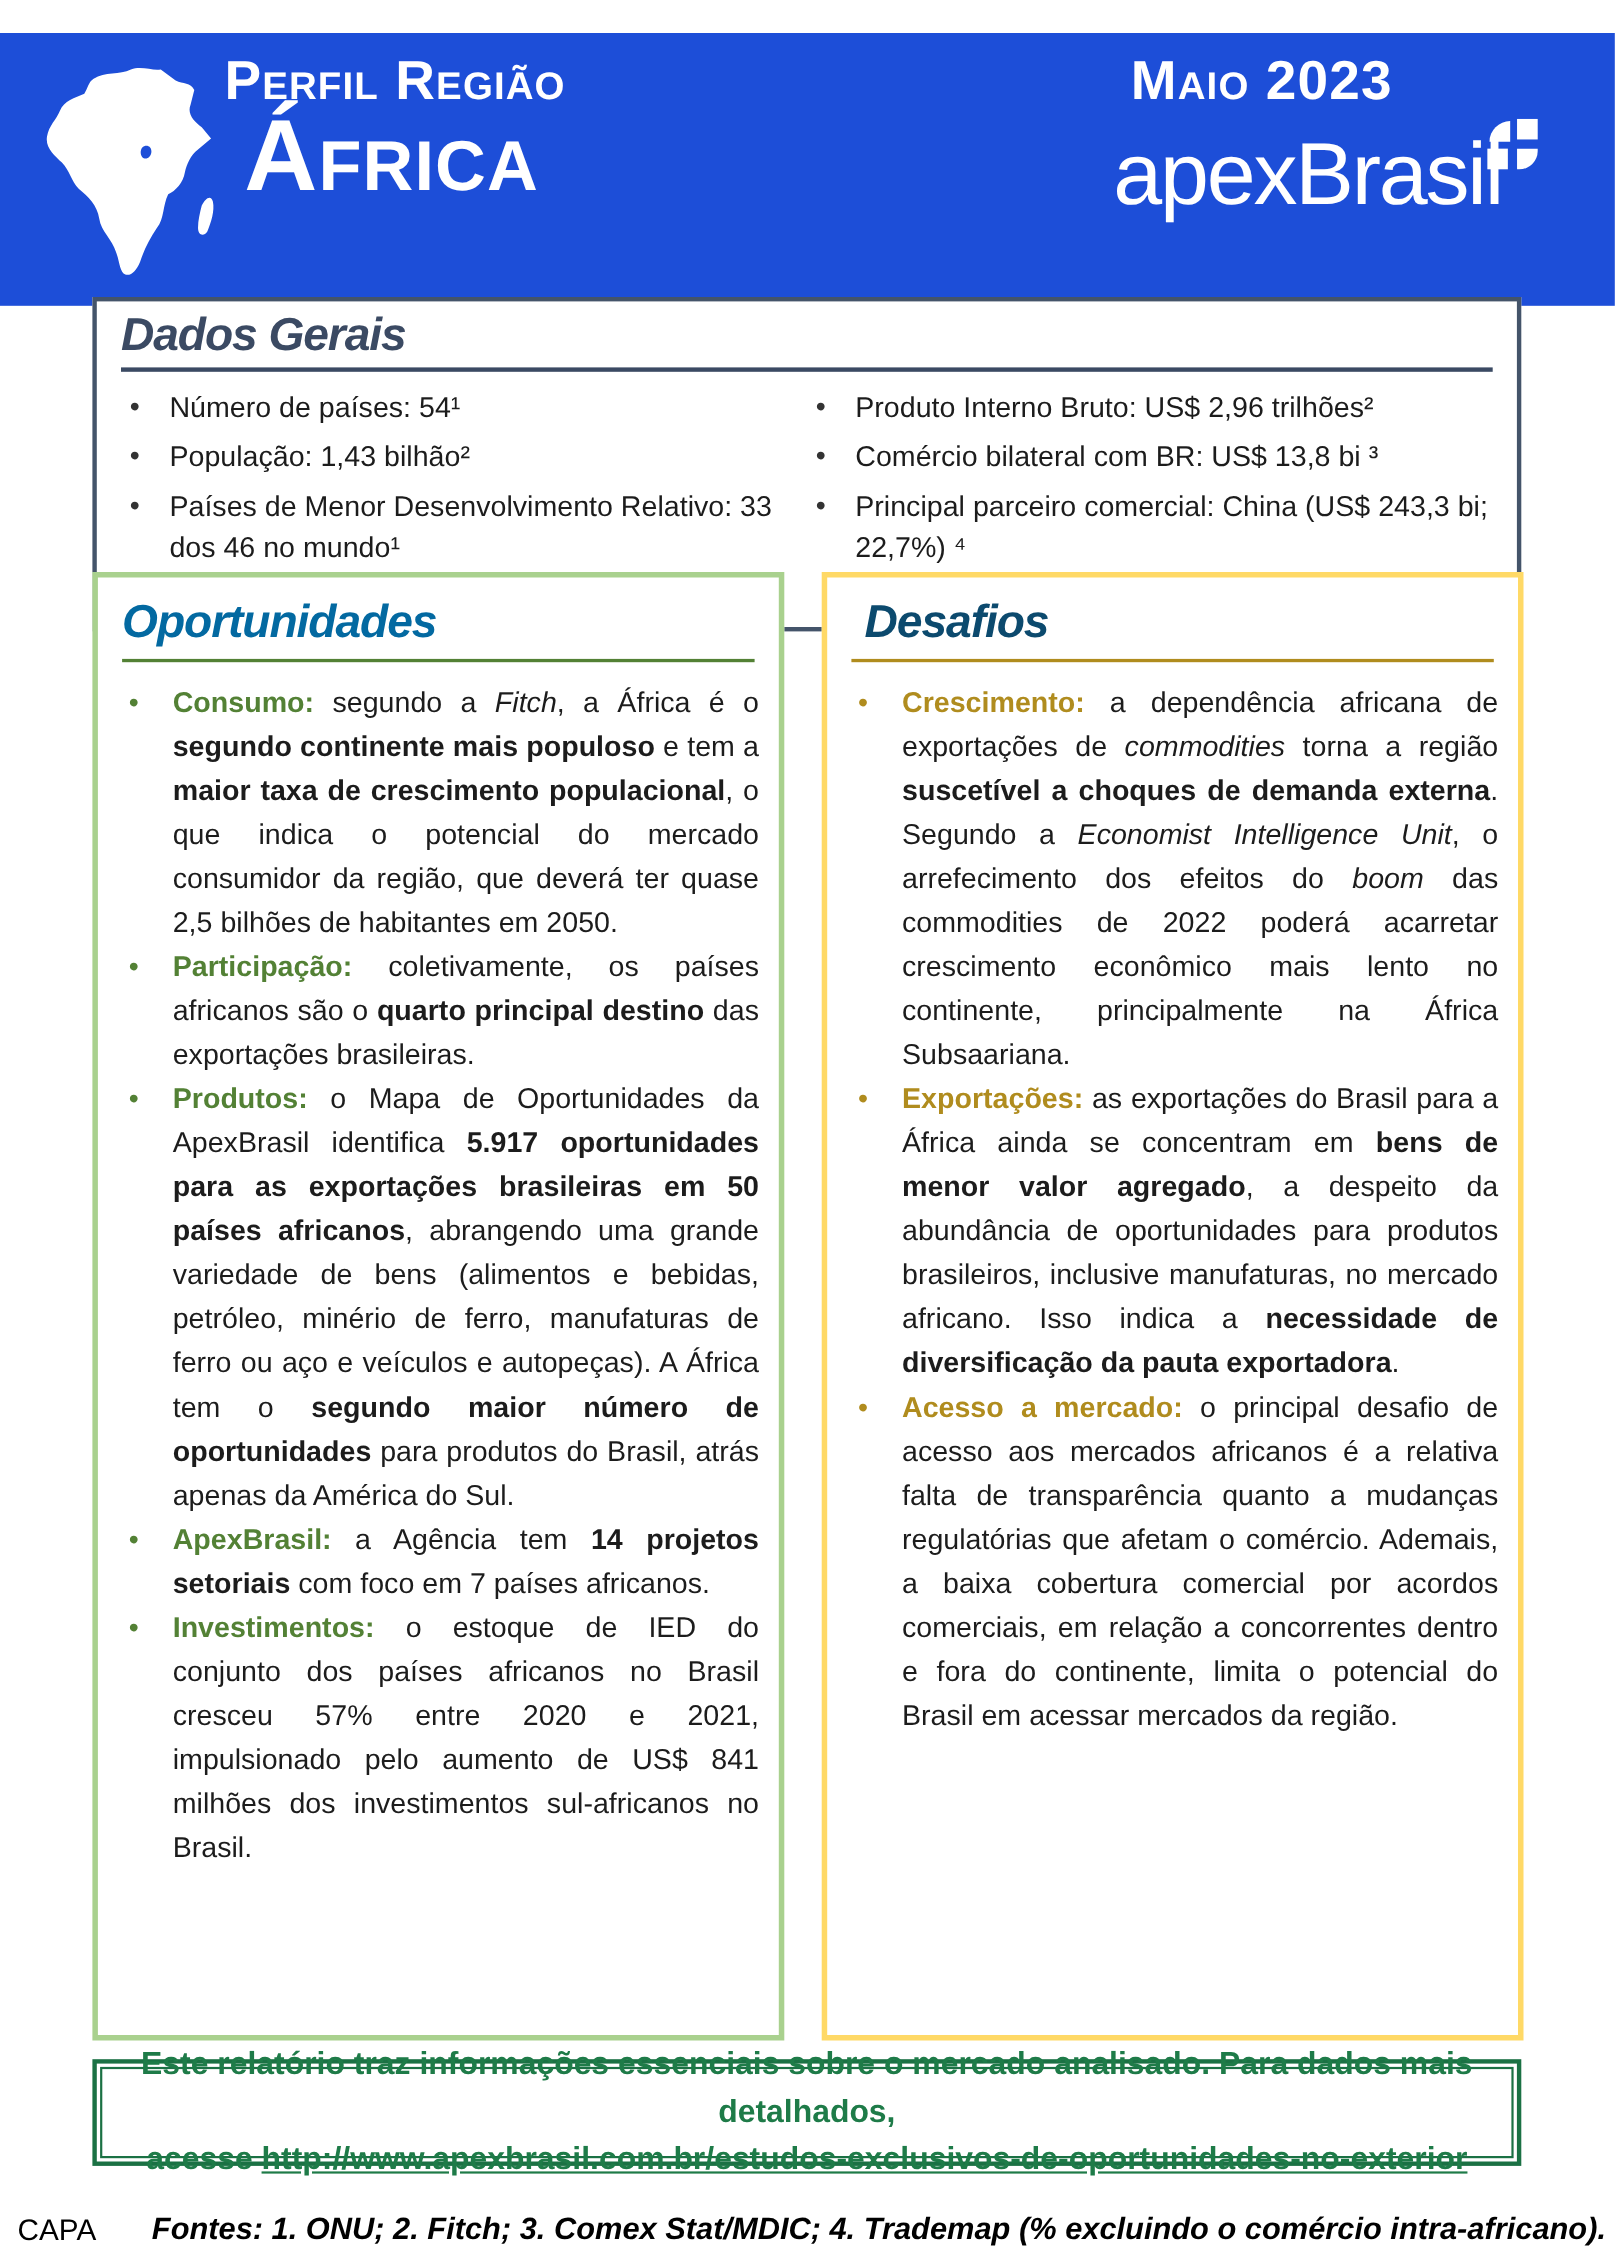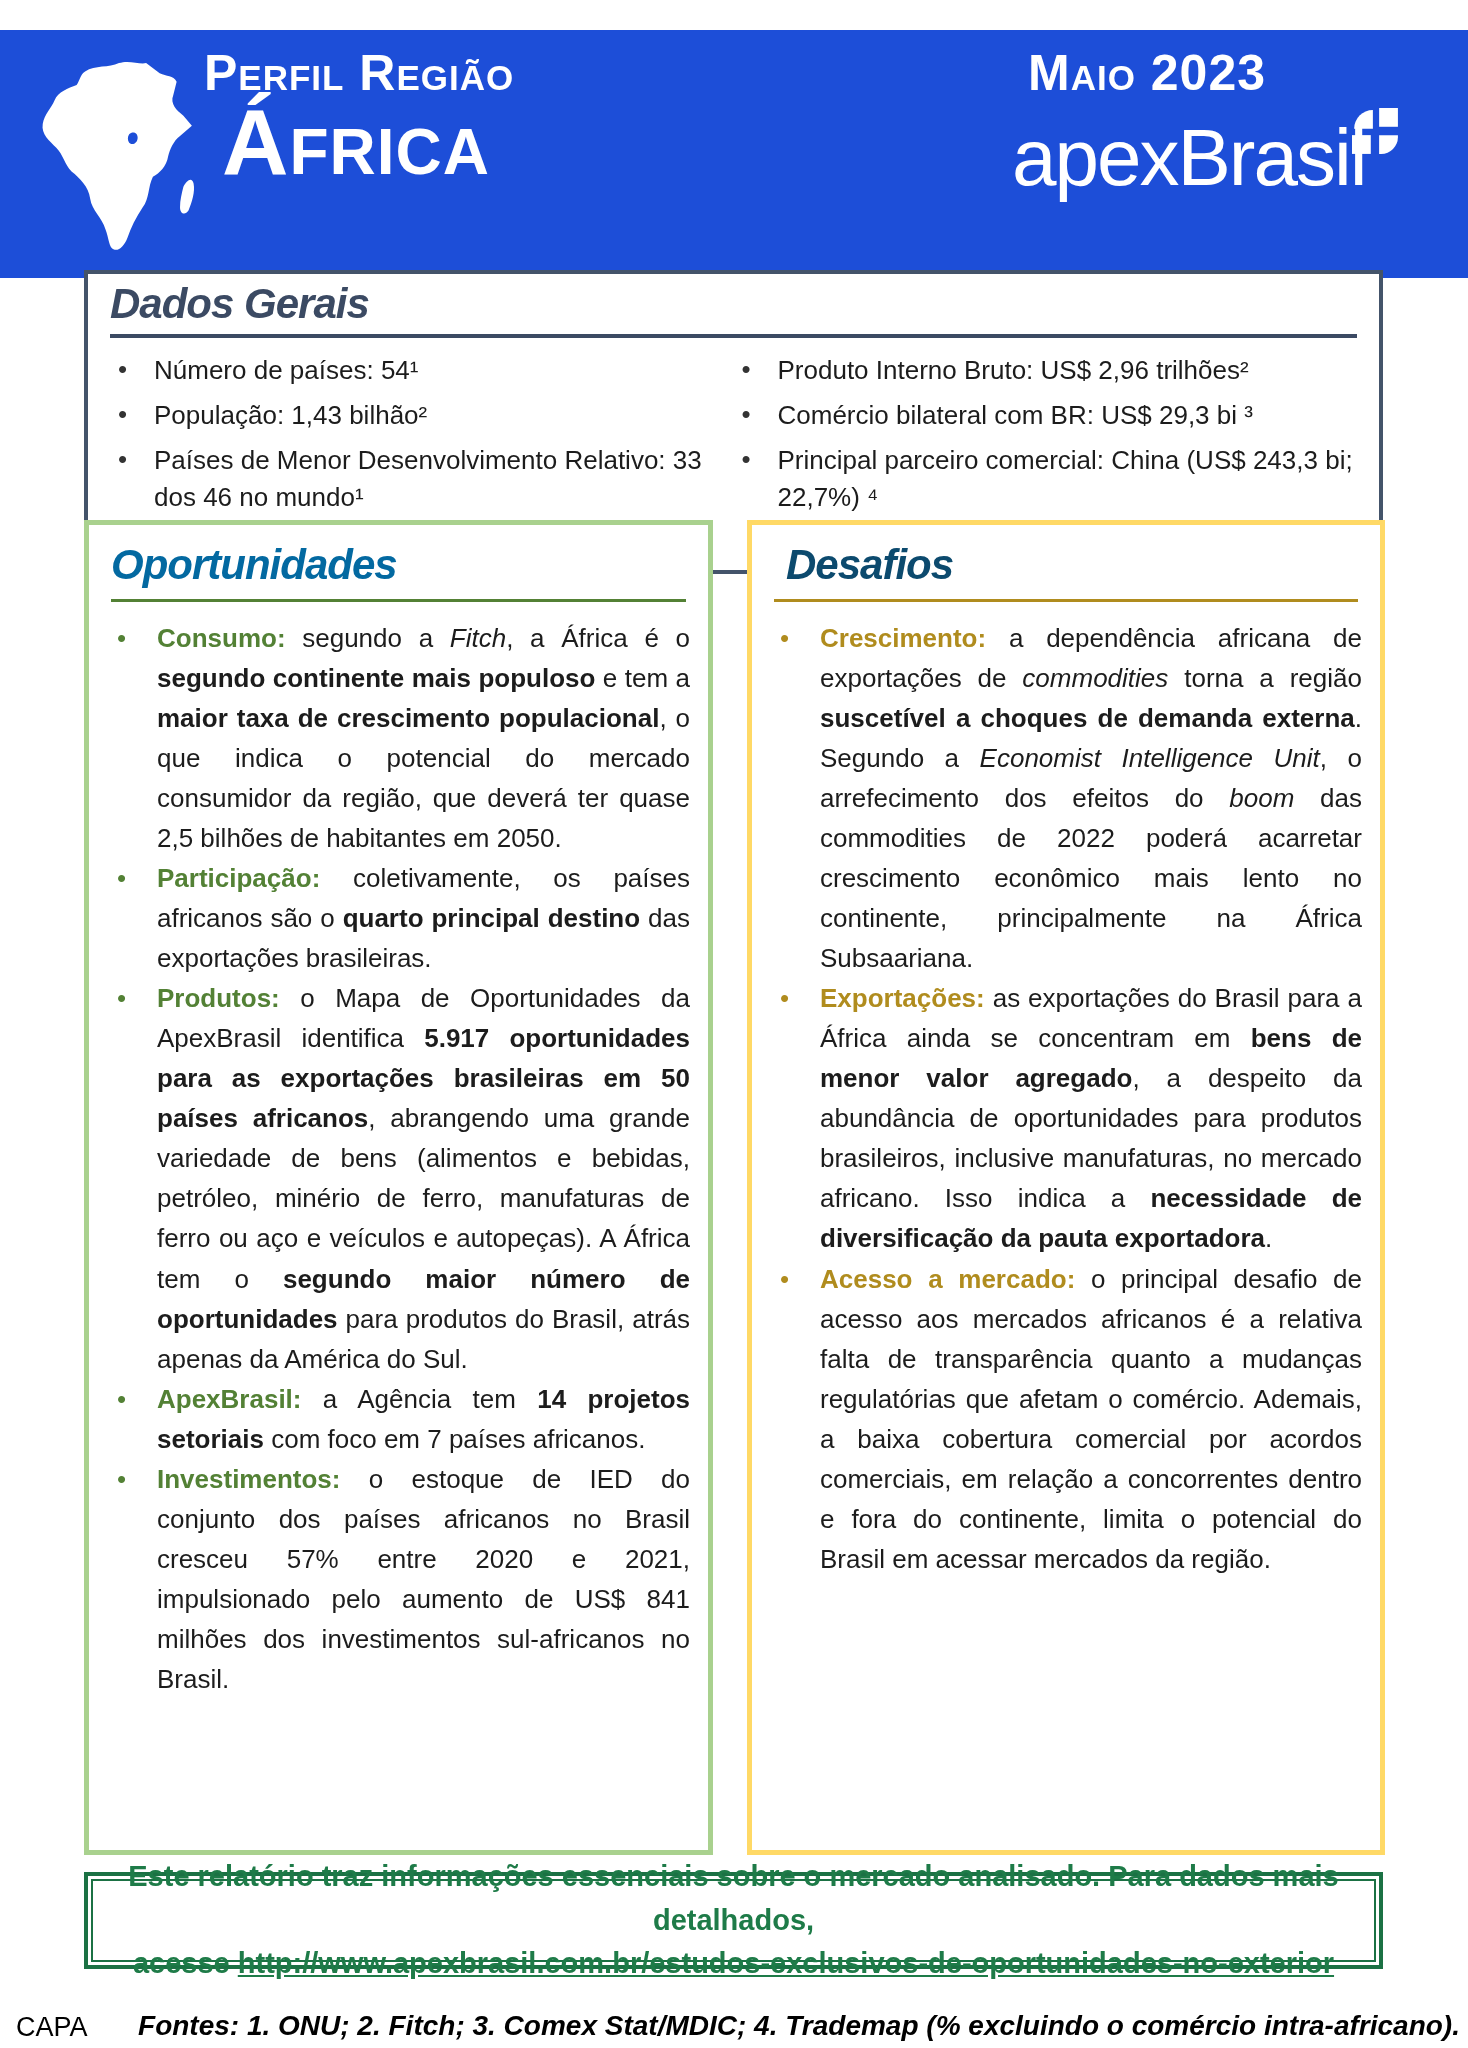--- a/index.html
+++ b/index.html
@@ -92,21 +92,21 @@
     <div class="dados-col">
       <ul class="blist">
           <li><span class="marker ">•</span><span class="txt">Número de países: 54¹</span></li>
           <li><span class="marker ">•</span><span class="txt">População: 1,43 bilhão²</span></li>
           <li><span class="marker ">•</span><span class="txt">Países de Menor Desenvolvimento Relativo: 33 dos 46 no mundo¹</span></li>
         </ul>
     </div>
     <div class="dados-col">
       <ul class="blist">
           <li><span class="marker ">•</span><span class="txt">Produto Interno Bruto: US$ 2,96 trilhões²</span></li>
-          <li><span class="marker ">•</span><span class="txt">Comércio bilateral com BR: US$ 29,3 bi ³</span></li>
+          <li><span class="marker ">•</span><span class="txt">Comércio bilateral com BR: US$ 13,8 bi ³</span></li>
           <li><span class="marker ">•</span><span class="txt">Principal parceiro comercial: China (US$ 243,3 bi; 22,7%) ⁴</span></li>
         </ul>
     </div>
   </div>
 </div>
 
 <div class="colbox box-opps">
   <div class="col-title t-green">Oportunidades</div>
   <div class="col-rule r-green"></div>
   <ul class="clist">

